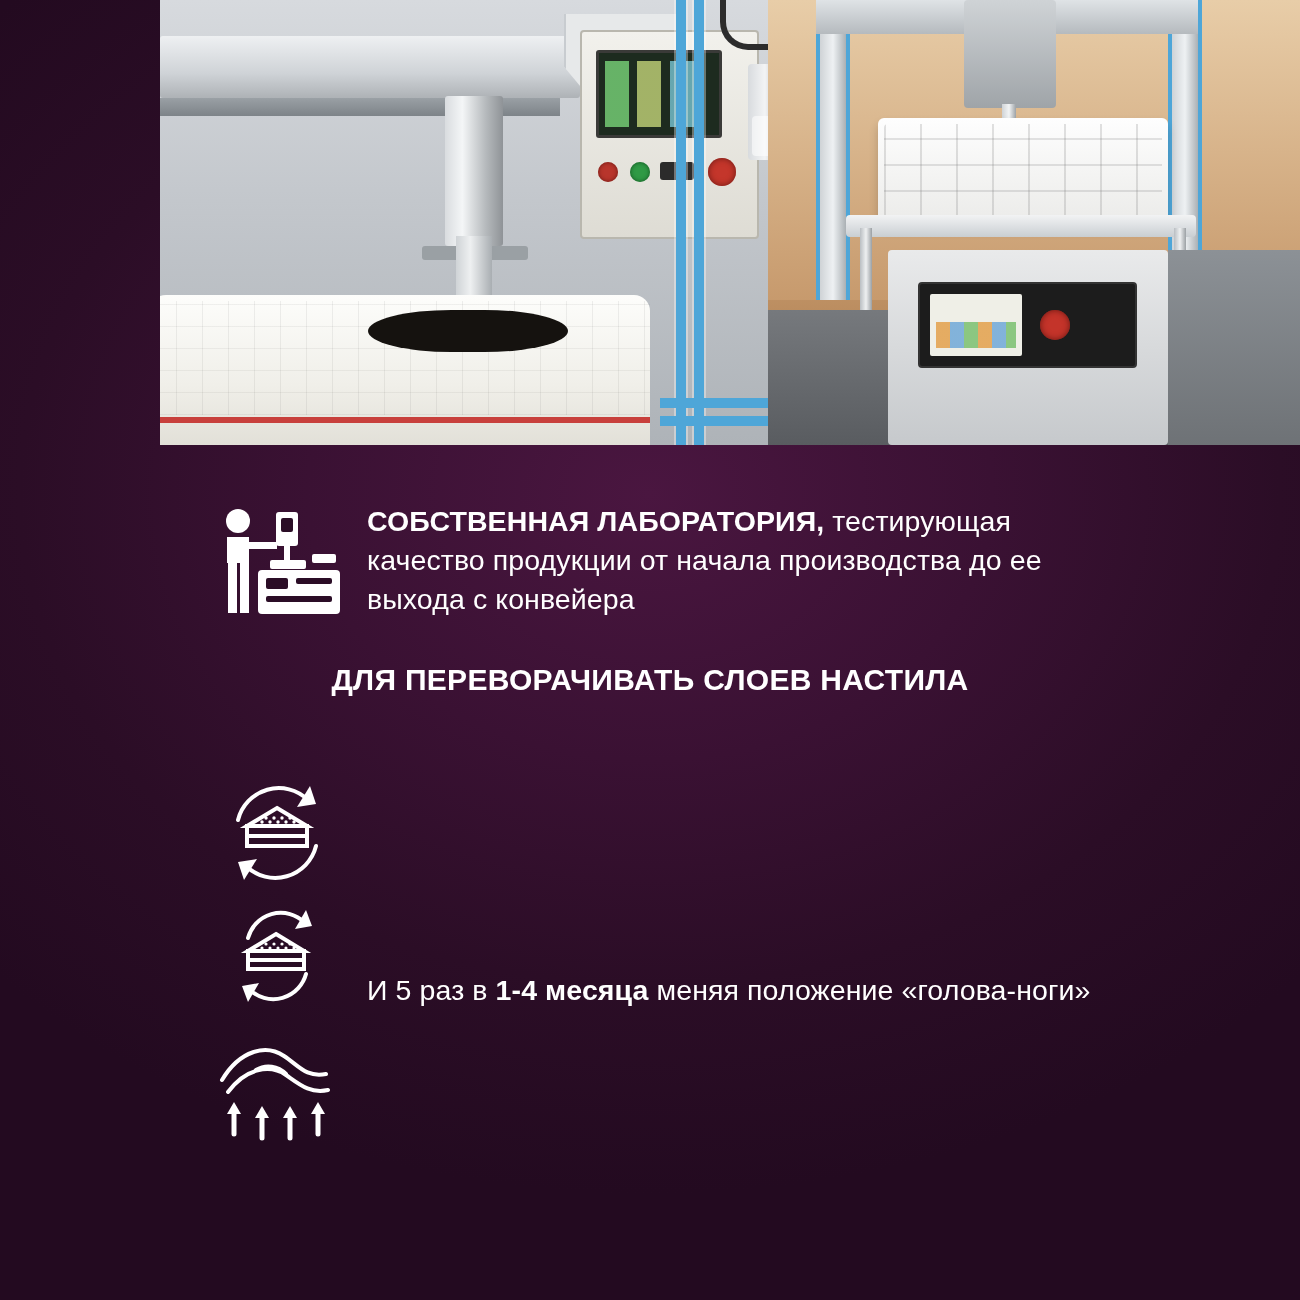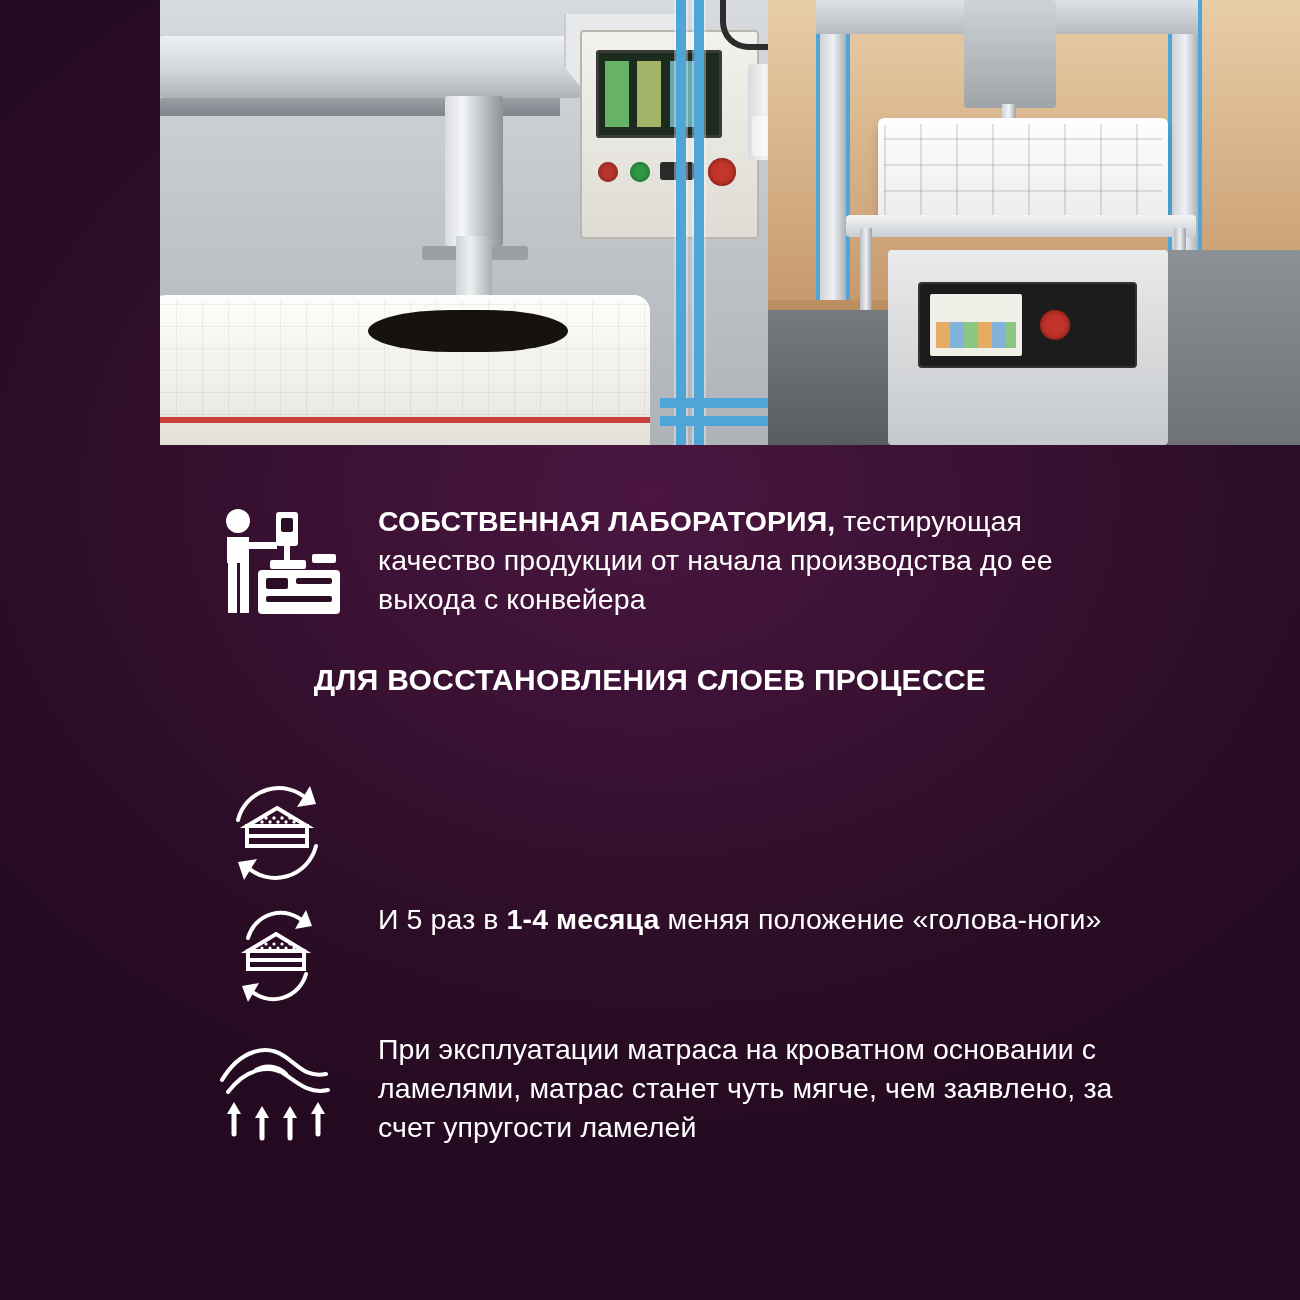--- a/index.html
+++ b/index.html
@@ -223,21 +223,22 @@
   }
   .pr-floor {
     position: absolute; left: 0; bottom: 0; width: 100%; height: 135px;
     background: linear-gradient(180deg,#76797d,#595c60);
   }
 
   
   .block {
     position: absolute;
     display: flex;
-    gap: 36px;
+    gap: 25px;
+    align-items: flex-end;
   }
   .icon-box {
     flex: 0 0 auto;
     width: 130px;
     display: flex;
     justify-content: center;
     align-items: flex-start;
     padding-top: 4px;
   }
   .txt {
@@ -343,21 +344,21 @@
         <rect x="82" y="72" width="36" height="6" rx="2" fill="#2b0d26"></rect>
         <rect x="52" y="90" width="66" height="6" rx="2" fill="#2b0d26"></rect>
       </svg>
     </div>
     <div class="txt">
       <b>СОБСТВЕННАЯ ЛАБОРАТОРИЯ,</b><span> тестирующая качество продукции от начала производства до ее выхода с конвейера</span>
     </div>
   </div>
 
   <div class="heading">
-    <div>ДЛЯ ВОССТАНОВЛЕНИЯ СЛОЕВ ПРОЦЕССЕ</div>
+    <div>ДЛЯ ПЕРЕВОРАЧИВАТЬ СЛОЕВ НАСТИЛА</div>
   </div>
 
   <div class="block block-flip">
     <div class="icon-box">
       <svg width="118" height="118" viewBox="0 0 118 118" fill="none" stroke="#fff" stroke-width="4">
         <path d="M20 46a42 42 0 0 1 70-20" fill="none" stroke-linecap="round"></path>
         <path d="M98 72a42 42 0 0 1-70 20" fill="none" stroke-linecap="round"></path>
         <path d="M92 12l6 18-19 3z" fill="#fff" stroke="none"></path>
         <path d="M26 106l-6-18 19-3z" fill="#fff" stroke="none"></path>
         <path d="M59 34l30 18H29z" fill="none"></path>
@@ -419,16 +420,15 @@
             <path d="M106 100V74"></path>
         </g>
         <g fill="#fff" stroke="none">
           <path d="M22 68l7 12H15z"></path>
             <path d="M50 72l7 12H43z"></path>
             <path d="M78 72l7 12H71z"></path>
             <path d="M106 68l7 12H99z"></path>
         </g>
       </svg>
     </div>
-    <div class="txt">При эксплуатации матраса на кроватном основании с ламелями, матрас станет чуть мягче, чем заявлено, за счет упругости ламелей</div>
   </div>
 
 </div>
 
 </body></html>

